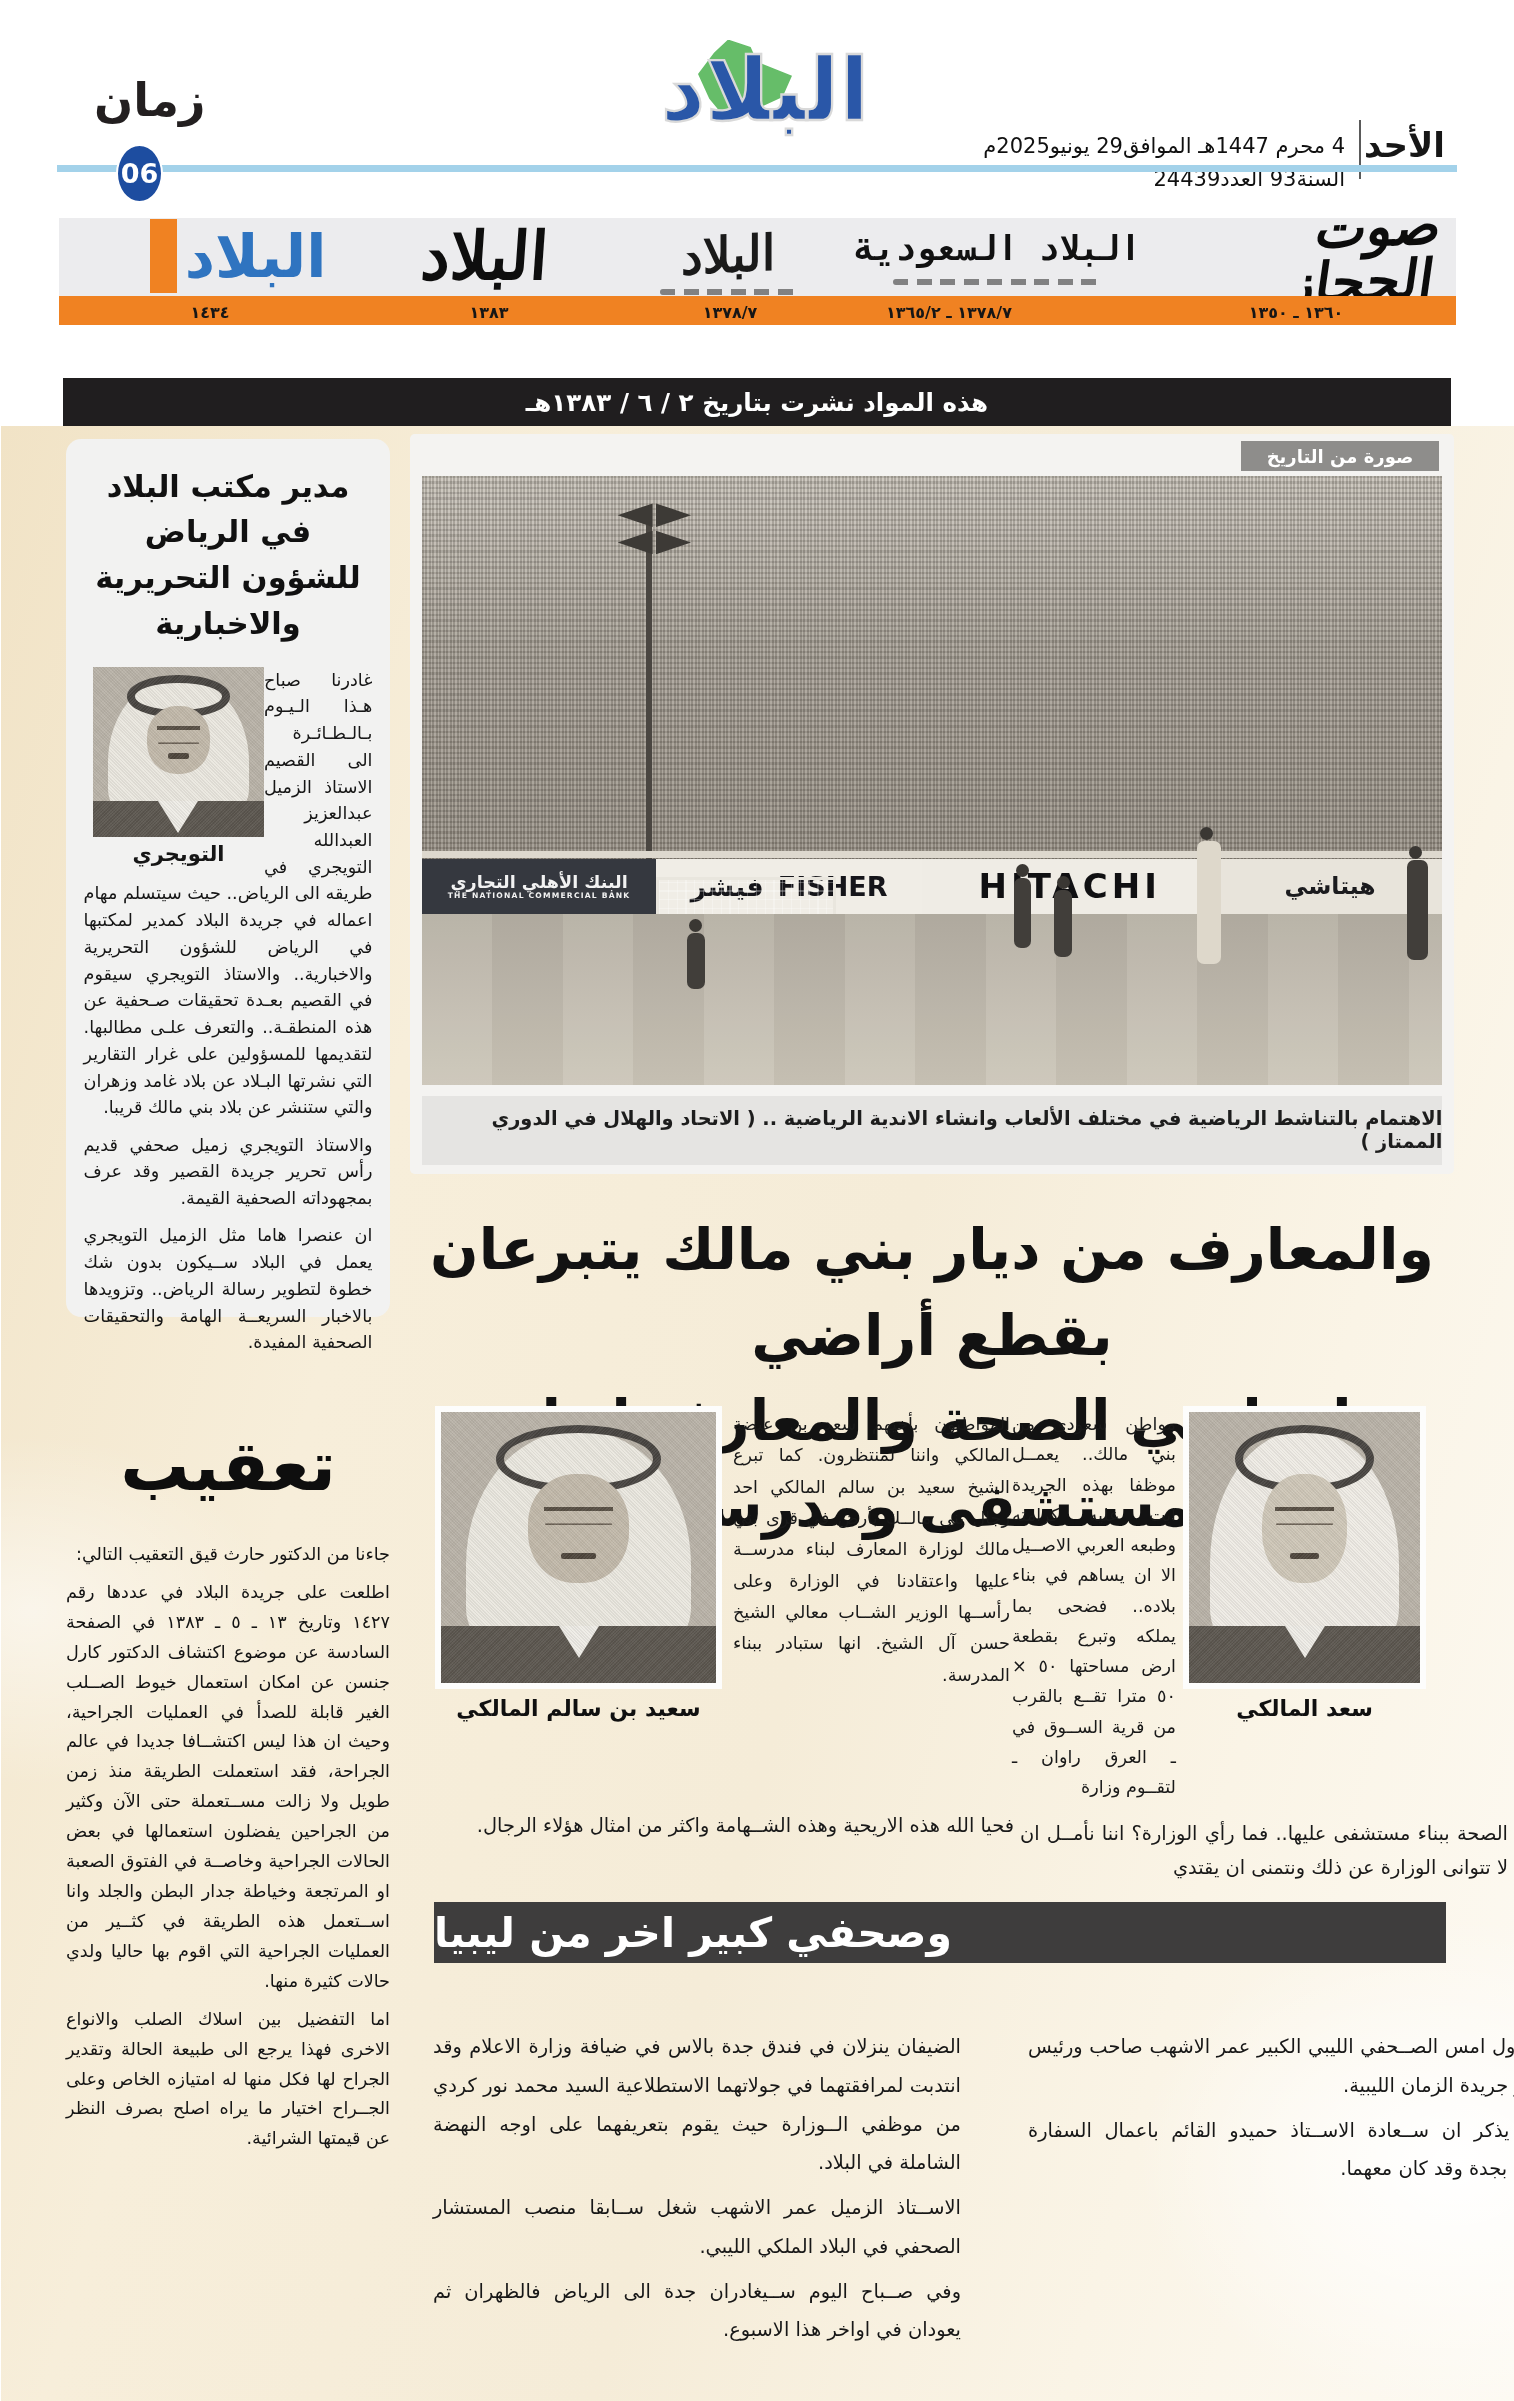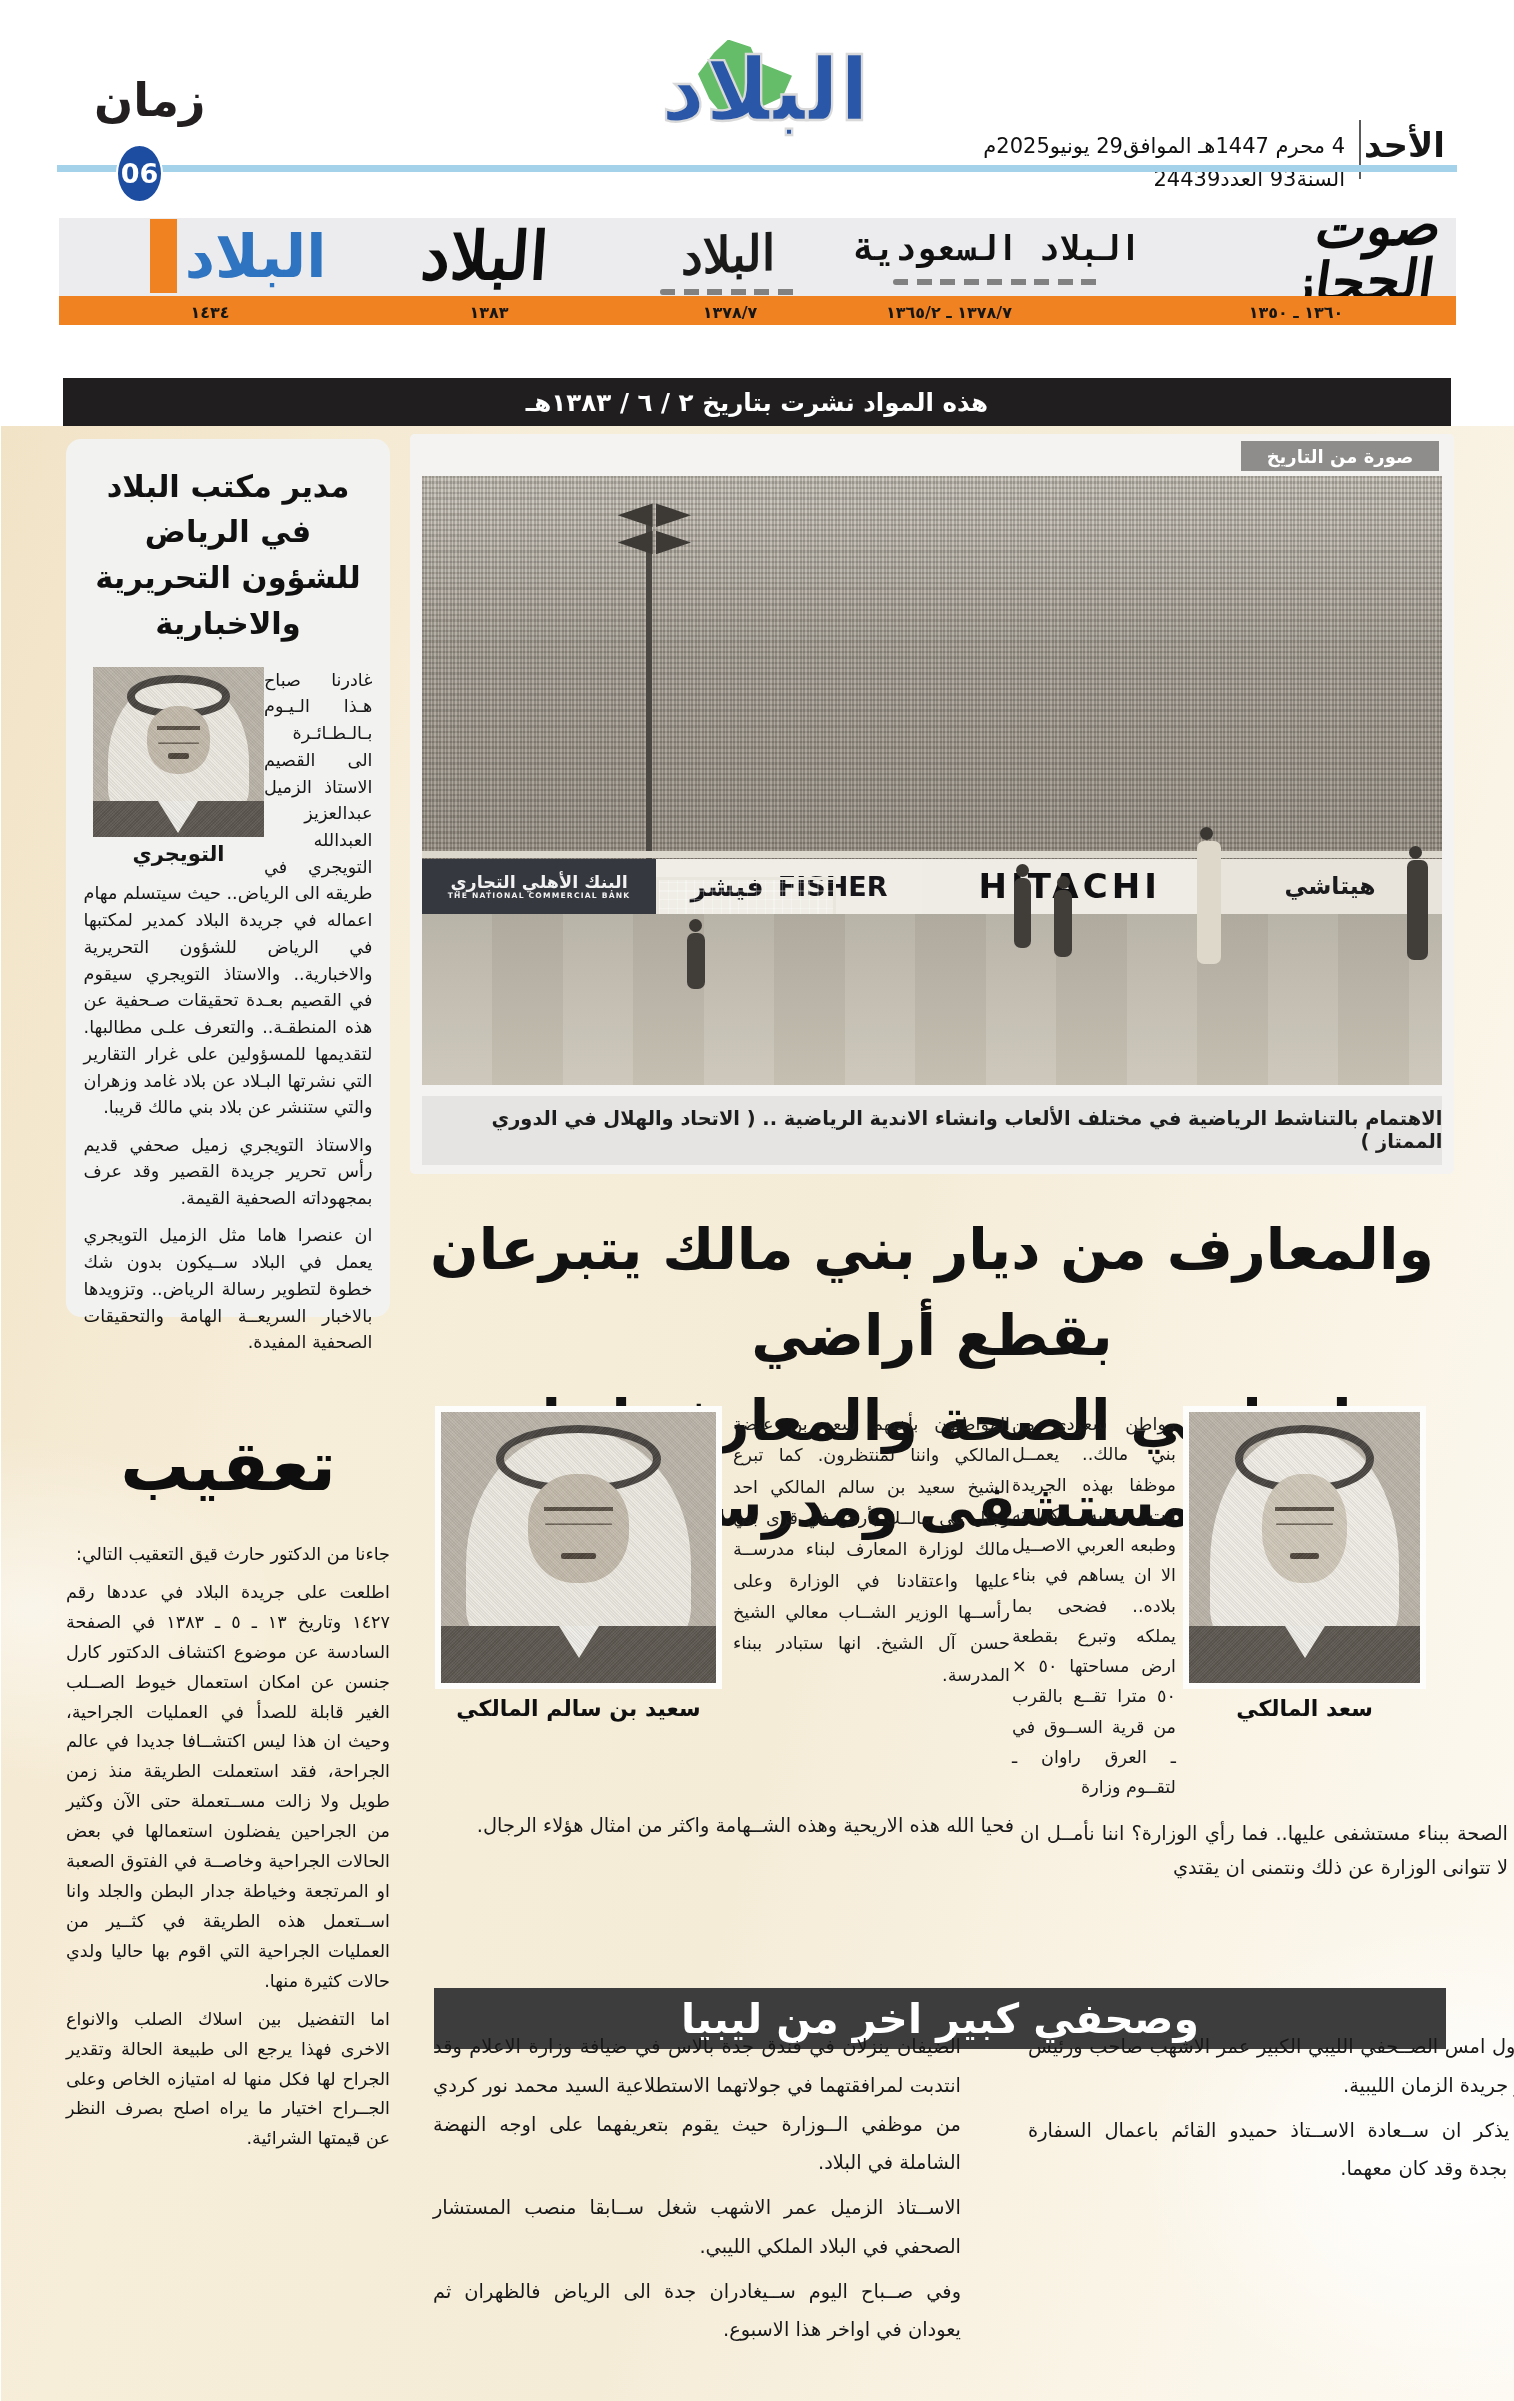--- a/index.html
+++ b/index.html
@@ -110,22 +110,22 @@
   .col-a{left:1012px;top:1409px;width:164px;font-size:17.6px;line-height:1.72;text-align:justify;color:#191919;}
   .col-b{left:733px;top:1409px;width:277px;font-size:17.6px;line-height:1.78;text-align:justify;color:#191919;}
   .photo-frame{background:#fdfdfc;padding:5.9px;box-sizing:border-box;}
   .photo-saad{left:1183px;top:1406px;width:243px;height:283px;}
   .cap-saad{left:1183px;top:1696px;width:243px;text-align:center;font-size:22px;font-weight:bold;color:#101010;}
   .photo-saeed{left:435px;top:1406px;width:287px;height:283px;}
   .cap-saeed{left:435px;top:1696px;width:287px;text-align:center;font-size:22px;font-weight:bold;color:#101010;}
   .under-photo{left:1020px;top:1817px;width:488px;font-size:19.4px;line-height:1.75;text-align:justify;color:#191919;}
   .closing-line{left:431px;top:1809px;width:583px;font-size:19.4px;line-height:1.8;text-align:justify;color:#191919;}
   
-  .libya-bar{left:434px;top:1988px;width:1012px;height:61px;background:#3e3d3d;display:flex;
-      align-items:center;justify-content:center;}
+  .libya-bar{left:434px;top:1902px;width:1012px;height:61px;background:#3e3d3d;display:flex;
+      align-items:center;justify-content:flex-end;}
   .libya-bar span{color:#ffffff;font-size:41px;font-weight:900;}
   .libya-col{top:2028px;font-size:19.4px;line-height:2.0;text-align:justify;color:#171717;}
   .libya-right{left:1028px;width:531px;}
   .libya-left{left:433px;width:528px;}
   .libya-col p{margin:0 0 5.9px 0;}
   
   .portrait{position:relative;width:100%;height:100%;background:#b9b3a8;overflow:hidden;}
   .ht{position:absolute;inset:0;z-index:5;pointer-events:none;
       background:
         repeating-linear-gradient(45deg,rgba(35,30,25,.07) 0 1.2px,transparent 1.2px 2.3px),

